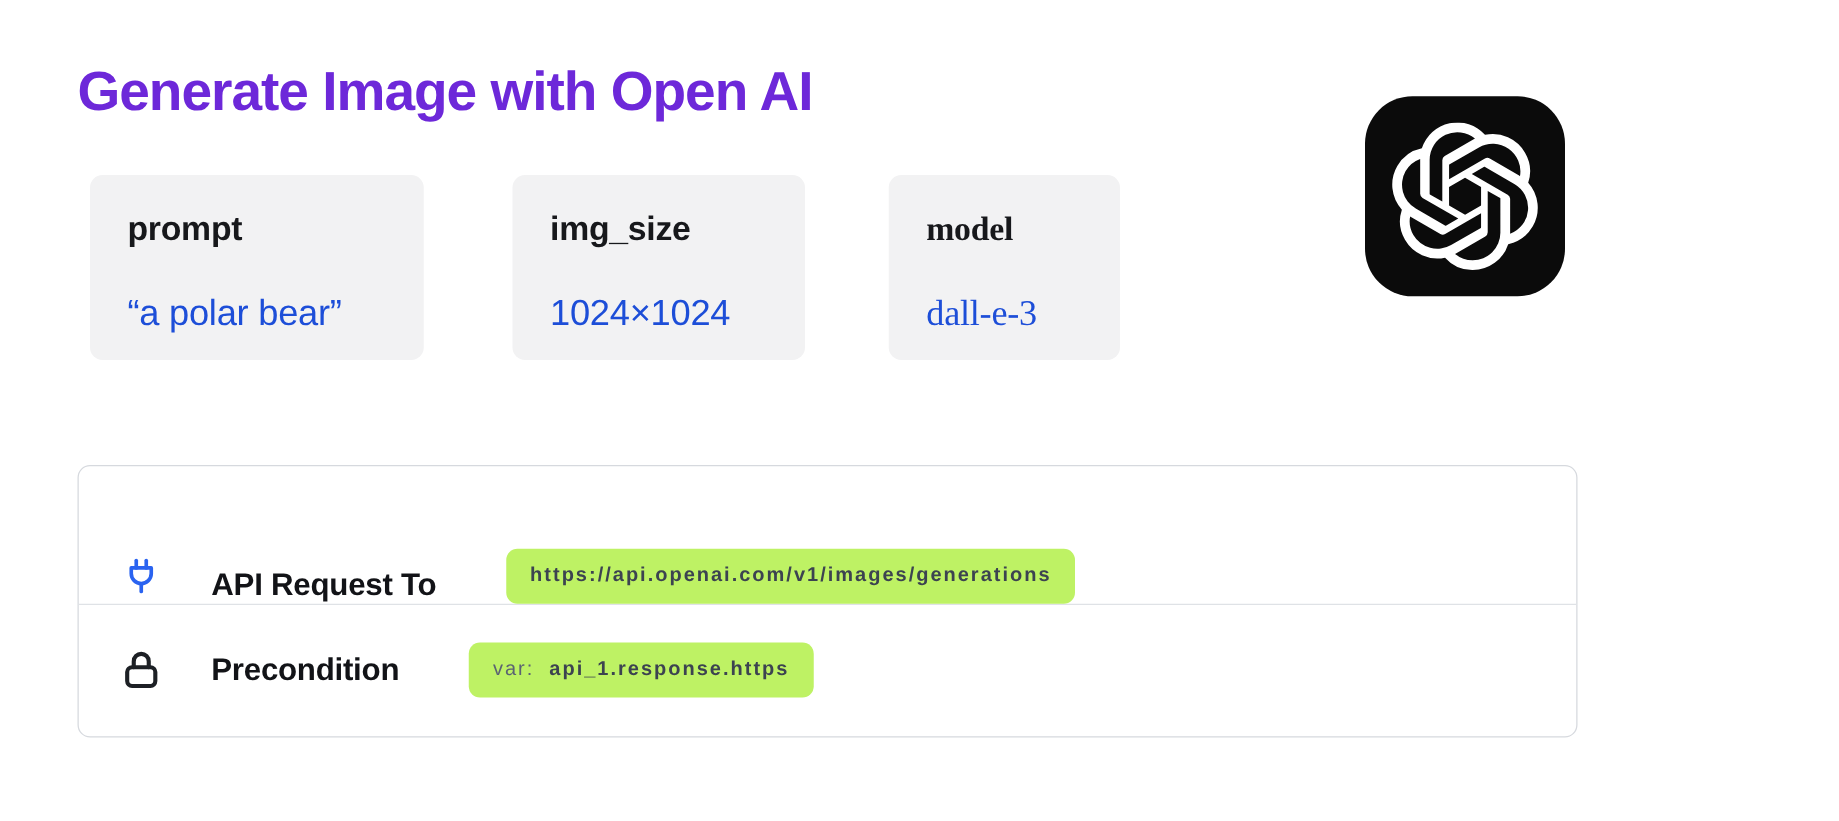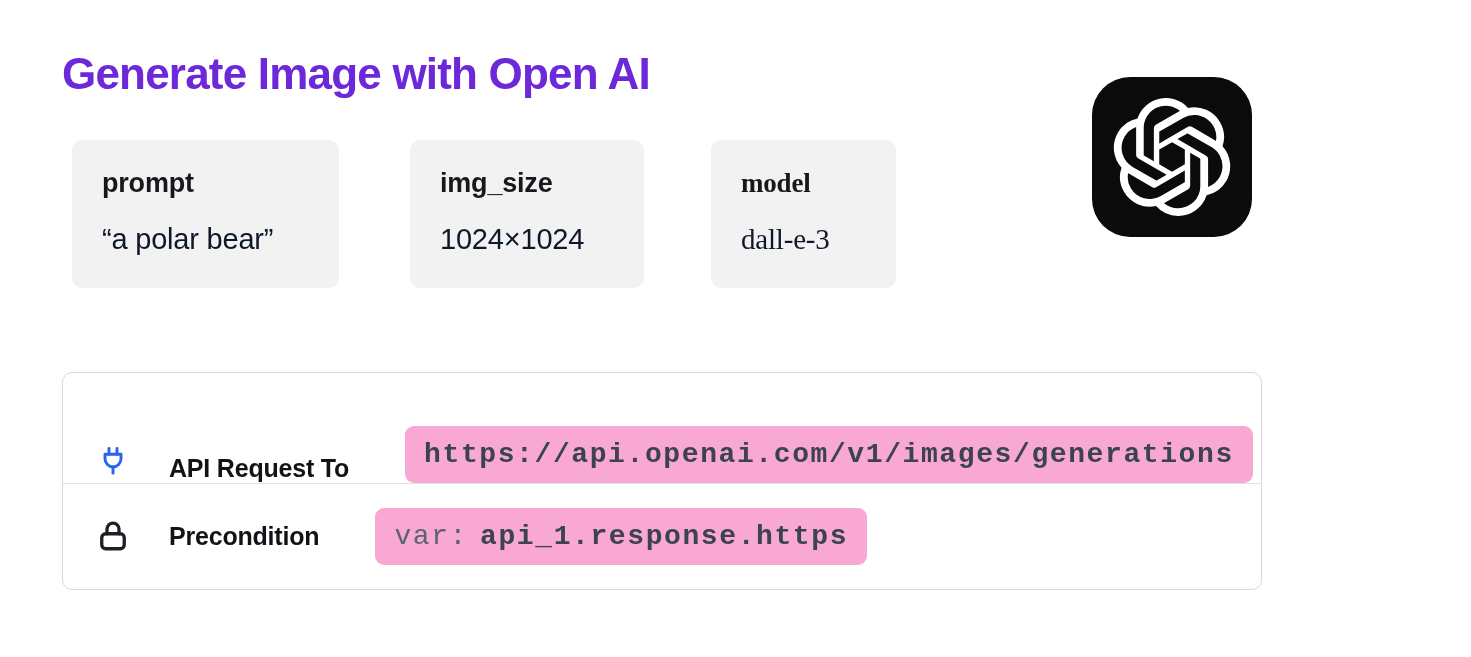--- a/index.html
+++ b/index.html
@@ -45,24 +45,24 @@
   .param-card:nth-child(1) { width: 267px; margin-right: 71px; }
   .param-card:nth-child(2) { width: 234px; margin-right: 67px; }
   .param-card:nth-child(3) { width: 185px; font-family: Liberation Serif, serif; }
   .param-name {
     font-size: 27px;
     font-weight: 700;
     color: #17181b;
     letter-spacing: -0.2px;
   }
   .param-value {
-    margin-top: 24px;
+    margin-top: 36px;
     font-size: 29px;
     font-weight: 400;
-    color: #0f172a;
+    color: #1d4ed8;
     letter-spacing: -0.2px;
     white-space: nowrap;
   }
 
   
   .logo-tile {
     position: absolute;
     left: 1092px;
     top: 77px;
     width: 160px;
@@ -110,25 +110,25 @@
   .row-label {
     margin-left: 36px;
     font-size: 25px;
     font-weight: 700;
     color: #121317;
     letter-spacing: -0.2px;
     white-space: nowrap;
   }
   .code-chip {
     margin-left: 56px;
-    background: #f9a8d4;
+    background: #bef264;
     border-radius: 9px;
     padding: 13px 19px;
-    font-family: Liberation Mono, monospace;
-    font-size: 28px;
+    font-family: Liberation Sans, sans-serif;
+    font-size: 16px;
     font-weight: 700;
     letter-spacing: 1.6px;
     color: #3c4350;
     white-space: nowrap;
   }
   .code-prefix {
     font-weight: 400;
     color: #5b6372;
     padding-right: 12px;
   }

